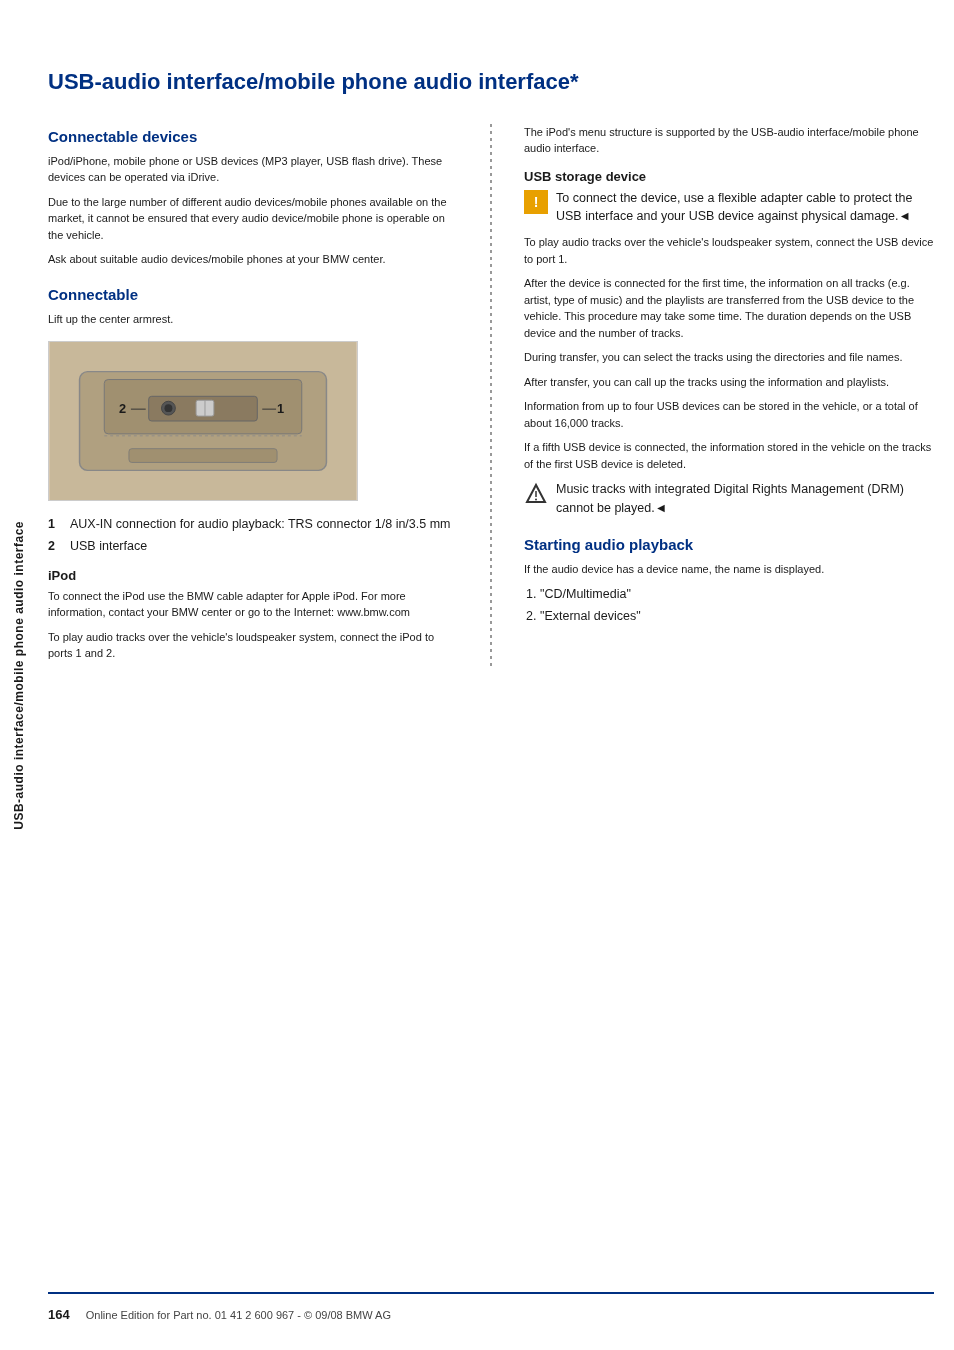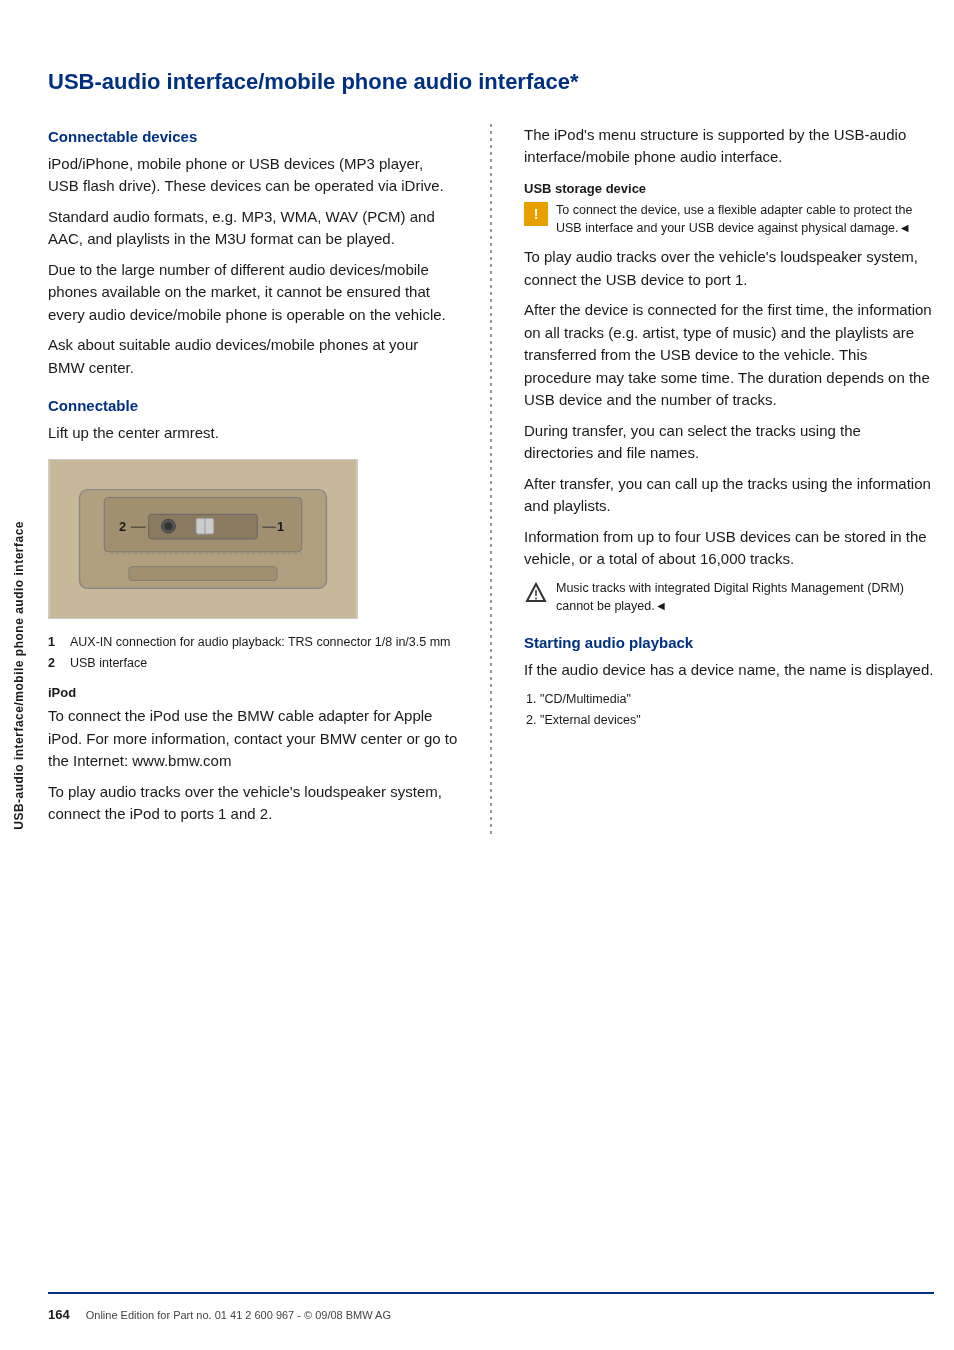--- a/index.html
+++ b/index.html
@@ -90,21 +90,21 @@
     .sub-heading {
       font-size: 13px;
       font-weight: bold;
       color: #1a1a1a;
       margin-bottom: 5px;
       margin-top: 12px;
     }
 
     
     .body-para {
-      font-size: 15px;
+      font-size: 11px;
       line-height: 1.5;
       color: #1a1a1a;
       margin-bottom: 8px;
     }
 
     
     .numbered-list {
       margin-left: 16px;
       margin-bottom: 8px;
     }
@@ -272,21 +272,20 @@
 
   <h1 class="page-title">USB-audio interface/mobile phone audio interface*</h1>
 
   <div class="two-col">
 
     <div class="col-left">
 
       <h2 class="section-heading">Connectable devices</h2>
 
       <p class="body-para">iPod/iPhone, mobile phone or USB devices (MP3 player, USB flash drive). These devices can be operated via iDrive.</p>
-      <p class="body-para">Standard audio formats, e.g. MP3, WMA, WAV (PCM) and AAC, and playlists in the M3U format can be played.</p>
       <p class="body-para">Due to the large number of different audio devices/mobile phones available on the market, it cannot be ensured that every audio device/mobile phone is operable on the vehicle.</p>
       <p class="body-para">Ask about suitable audio devices/mobile phones at your BMW center.</p>
 
       <h2 class="section-heading">Connectable</h2>
       <p class="body-para">Lift up the center armrest.</p>
 
       <div class="image-container">
         <svg class="armrest-drawing" viewBox="0 0 310 160" xmlns="http://www.w3.org/2000/svg">
 
           <rect width="310" height="160" fill="#c8b89a"></rect>
@@ -343,20 +342,21 @@
       <div class="warning-box">
         <div class="warning-icon">!</div>
         <p class="warning-text">To connect the device, use a flexible adapter cable to protect the USB interface and your USB device against physical damage.◄</p>
       </div>
 
       <p class="body-para">To play audio tracks over the vehicle's loudspeaker system, connect the USB device to port 1.</p>
       <p class="body-para">After the device is connected for the first time, the information on all tracks (e.g. artist, type of music) and the playlists are transferred from the USB device to the vehicle. This procedure may take some time. The duration depends on the USB device and the number of tracks.</p>
       <p class="body-para">During transfer, you can select the tracks using the directories and file names.</p>
       <p class="body-para">After transfer, you can call up the tracks using the information and playlists.</p>
       <p class="body-para">Information from up to four USB devices can be stored in the vehicle, or a total of about 16,000 tracks.</p>
+      <p class="body-para">If a fifth USB device is connected, the information stored in the vehicle on the tracks of the first USB device is deleted.</p>
 
       <div class="note-box">
         <div class="note-icon">
           <svg width="22" height="22" viewBox="0 0 22 22" xmlns="http://www.w3.org/2000/svg">
             <polygon points="2,20 11,3 20,20" fill="none" stroke="#333" stroke-width="2"></polygon>
             <polygon points="8,18 11,8 14,18" fill="none" stroke="none"></polygon>
             <line x1="11" y1="9" x2="11" y2="15" stroke="#333" stroke-width="1.5"></line>
             <circle cx="11" cy="17.5" r="1" fill="#333"></circle>
           </svg>
         </div>

